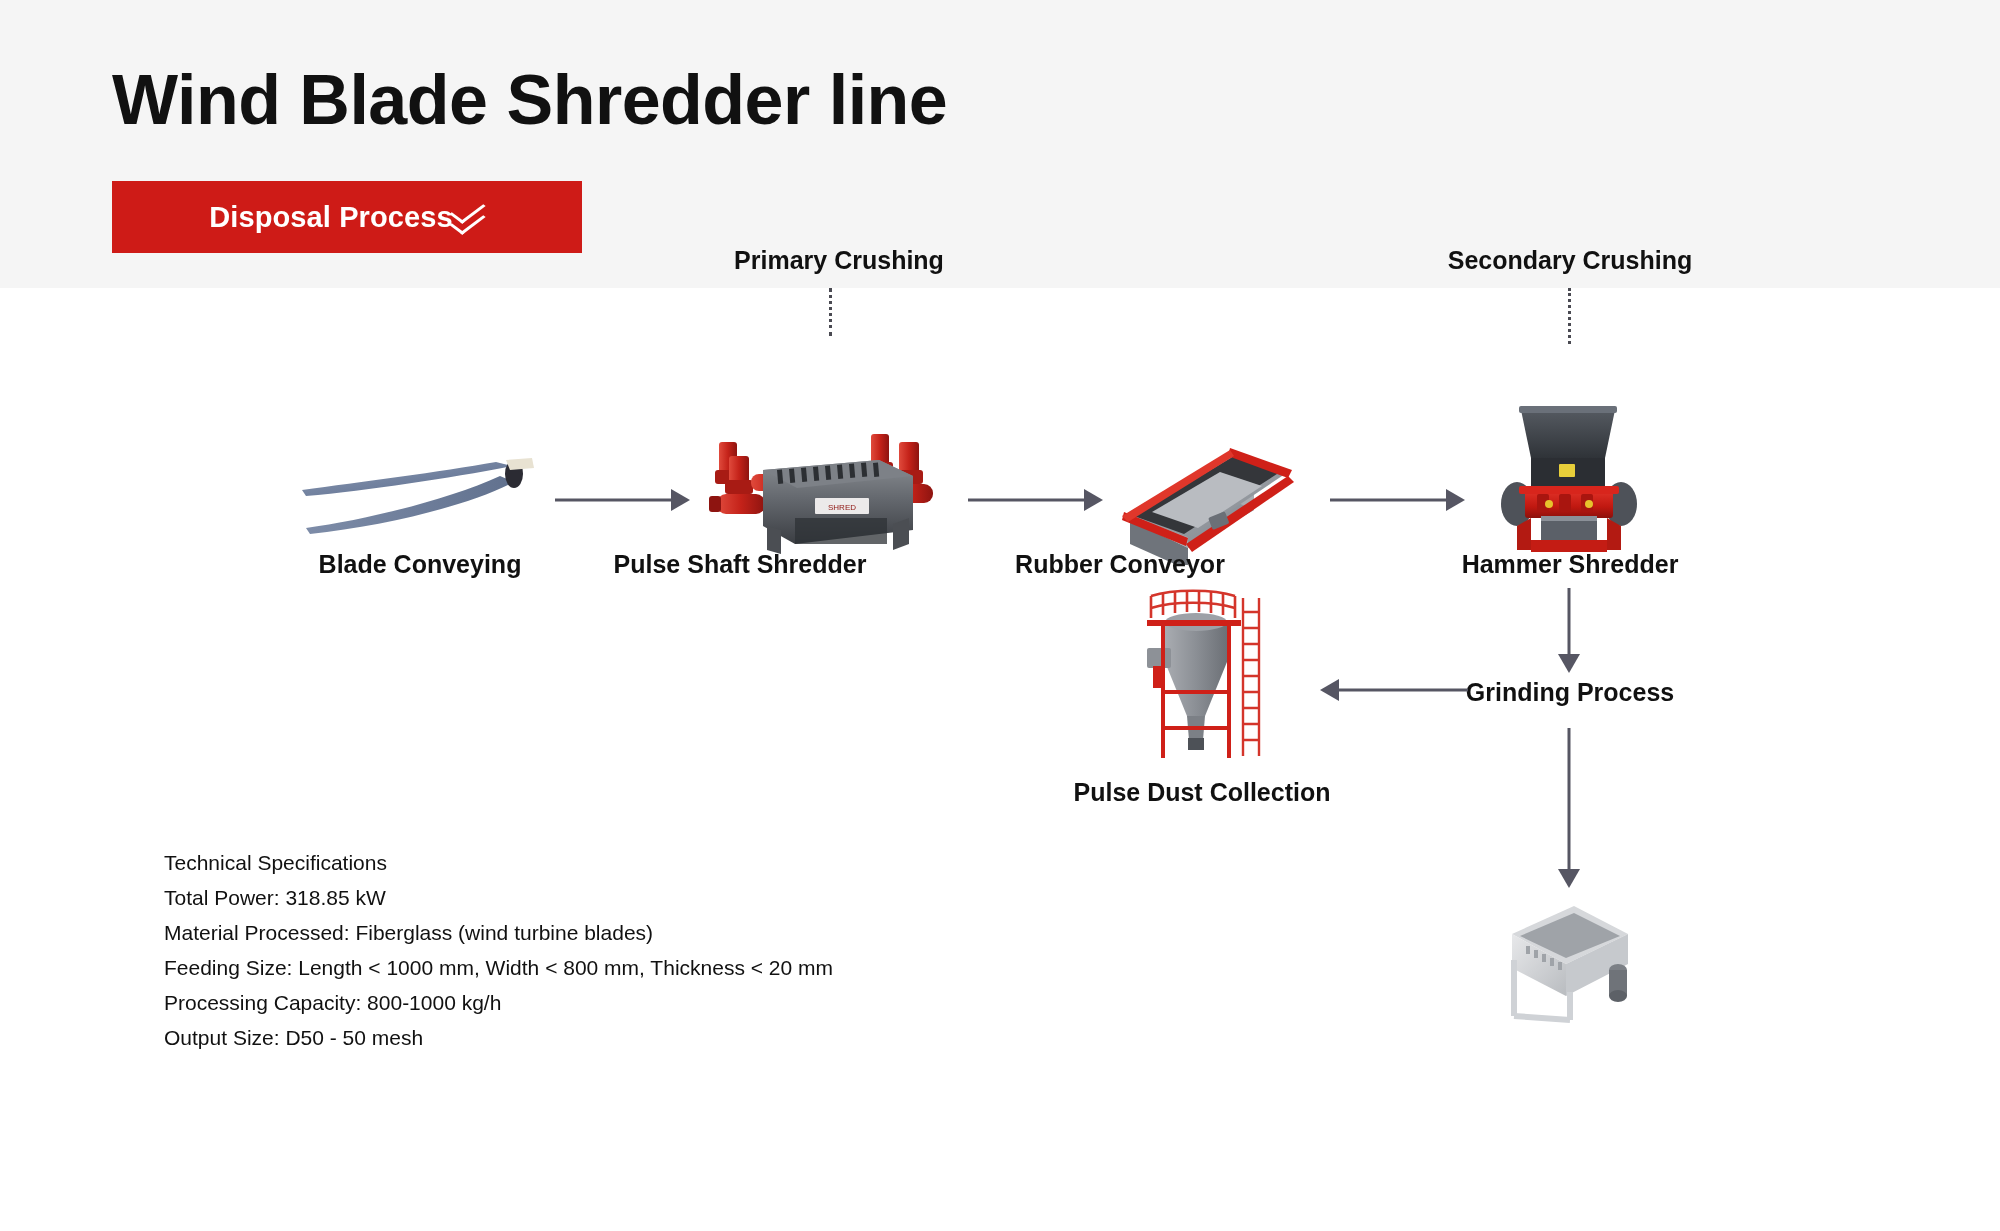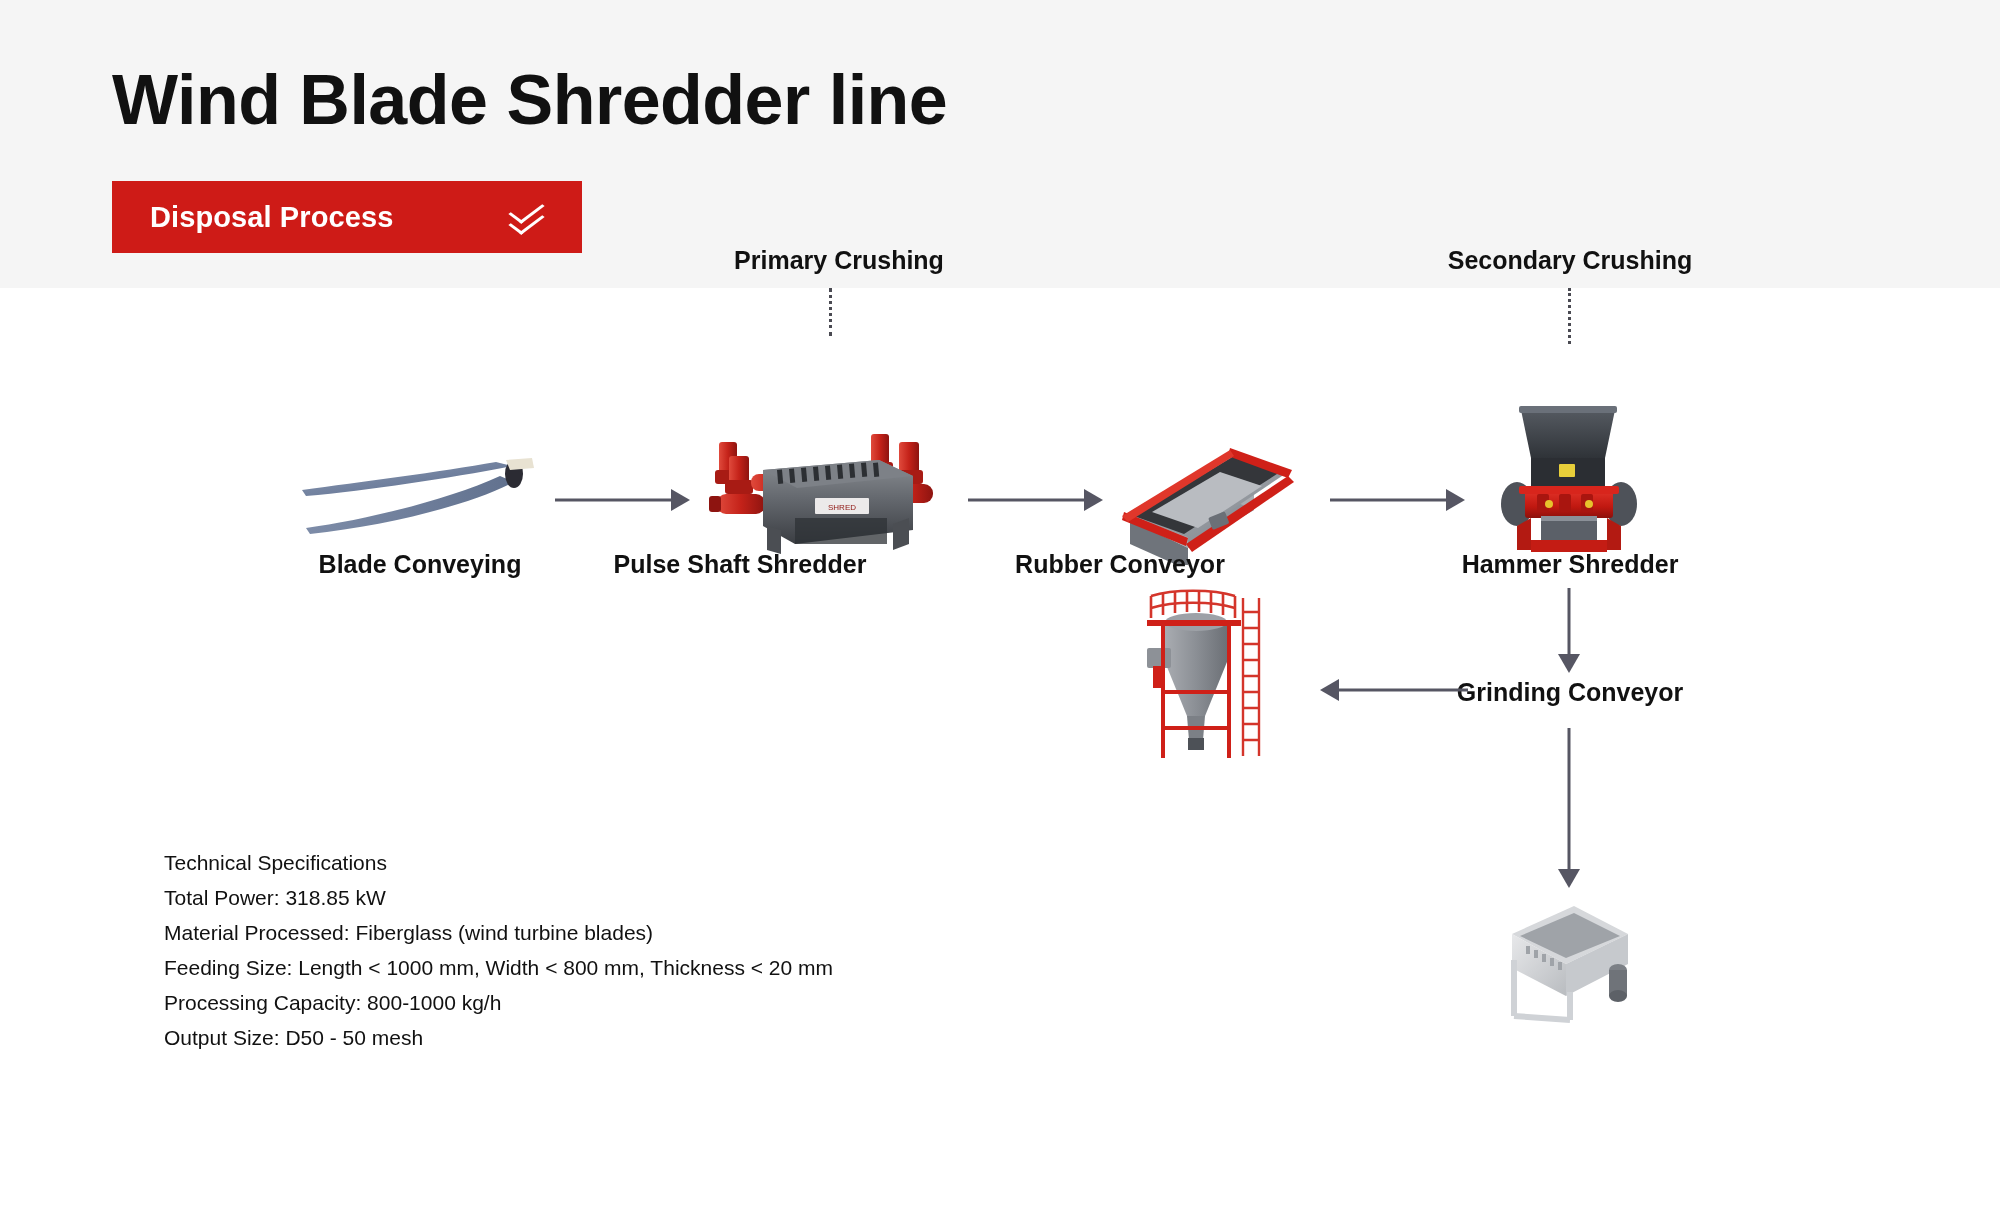--- a/index.html
+++ b/index.html
@@ -37,21 +37,21 @@
   }
   #disposal-process-button {
     position: absolute;
     left: 112px;
     top: 181px;
     width: 470px;
     height: 72px;
     background: #ce1b17;
     display: flex;
     align-items: center;
-    justify-content: space-between;
+    justify-content: center;
     padding: 0 36px 0 38px;
     box-sizing: border-box;
     cursor: pointer;
     user-select: none;
   }
   #disposal-process-button .label {
     color: #ffffff;
     font-size: 29px;
     font-weight: bold;
     letter-spacing: 0.1px;
@@ -341,21 +341,21 @@
       <rect x="34" y="142" width="76" height="12" fill="#c41c14"></rect>
     </svg>
   </div>
   <div class="stage-label" style="left:1390px; top:262px; width:360px;">Hammer Shredder</div>
 
   <div class="arrow-v" style="left:1556px; top:300px; width:26px; height:85px;">
     <span class="shaft" style="height:70px;"></span>
       <span class="head"></span>
   </div>
 
-  <div class="stage-label" style="left:1390px; top:390px; width:360px;">Grinding Conveyor</div>
+  <div class="stage-label" style="left:1390px; top:390px; width:360px;">Grinding Process</div>
 
   <div class="arrow-h left" style="left:1320px; top:390px; width:148px; height:24px;">
     <span class="shaft" style="left:16px; width:132px;"></span>
       <span class="head"></span>
   </div>
 
   <div class="node" style="left:1131px; top:300px; width:140px; height:180px;">
     <svg width="140" height="180" viewBox="0 0 140 180">
       <defs>
         <linearGradient id="silG" x1="0" y1="0" x2="1" y2="0">
@@ -388,20 +388,21 @@
         <path d="M32,104 L98,104"></path>
         <path d="M32,140 L98,140"></path>
       </g>
 
       <g stroke="#d4352b" stroke-width="2.4" fill="none">
         <path d="M112,10 L112,168 M128,10 L128,168"></path>
         <path d="M112,24 L128,24 M112,40 L128,40 M112,56 L128,56 M112,72 L128,72 M112,88 L128,88 M112,104 L128,104 M112,120 L128,120 M112,136 L128,136 M112,152 L128,152"></path>
       </g>
     </svg>
   </div>
+  <div class="stage-label" style="left:1022px; top:490px; width:360px;">Pulse Dust Collection</div>
 
   <div class="arrow-v" style="left:1556px; top:440px; width:26px; height:160px;">
     <span class="shaft" style="height:145px;"></span>
       <span class="head"></span>
   </div>
 
   <div class="node" style="left:1500px; top:610px; width:140px; height:125px;">
     <svg width="140" height="125" viewBox="0 0 140 125">
       <defs>
         <linearGradient id="binG" x1="0" y1="0" x2="1" y2="1">

